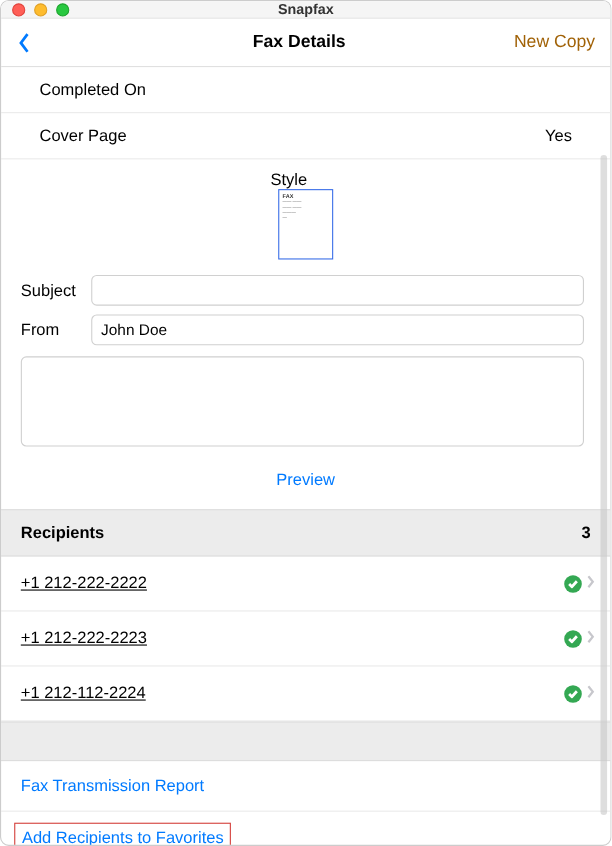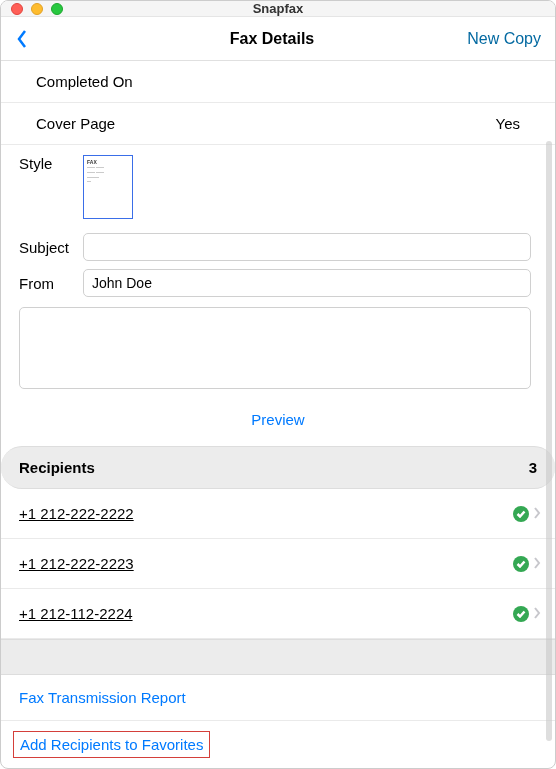--- a/index.html
+++ b/index.html
@@ -9,38 +9,38 @@
   .traffic { display: flex; gap: 8px; }
   .tl { width: 12px; height: 12px; border-radius: 50%; }
   .tl.red { background: #ff5f57; border: 0.5px solid #e1453e; }
   .tl.yellow { background: #febc2e; border: 0.5px solid #e0a127; }
   .tl.green { background: #28c840; border: 0.5px solid #1fa52f; }
   .titlebar .title { position: absolute; left: 0; right: 0; text-align: center; font-weight: 600; font-size: 13px; color: #333; pointer-events: none; }
   .navbar { height: 44px; display: flex; align-items: center; justify-content: space-between; padding: 0 14px; border-bottom: 1px solid #e0e0e0; position: relative; }
   .navbar .center { position: absolute; left: 0; right: 12px; text-align: center; font-weight: 600; font-size: 16px; pointer-events: none; }
   .navbar .back { color: #007aff; cursor: pointer; display: flex; align-items: center; }
   .navbar .back svg { width: 14px; height: 22px; stroke: #007aff; stroke-width: 2.5; fill: none; }
-  .navbar .newcopy { color: #0369a1; cursor: pointer; font-size: 16px; }
+  .navbar .newcopy { color: #a16207; cursor: pointer; font-size: 16px; }
   .content { flex: 1; overflow-y: auto; position: relative; }
   .scrollbar { position: absolute; right: 3px; top: 80px; width: 6px; height: 600px; background: #c8c8c8; border-radius: 3px; opacity: 0.6; }
   .row { display: flex; align-items: center; padding: 12px 35px; border-bottom: 1px solid #eaeaea; font-size: 15px; }
   .row .label { flex: 1; color: #000; }
   .row .value { color: #000; }
-  .style-row { display: flex; align-items: flex-start; padding: 10px 18px; font-size: 15px; }
+  .style-row { display: flex; align-items: center; padding: 10px 18px; font-size: 15px; flex-direction: column; }
   .style-row .label { width: 64px; }
   .thumb { width: 50px; height: 64px; border: 1.5px solid #3a6ee8; background: #fff; padding: 3px; font-size: 4px; color: #333; line-height: 1.2; }
   .thumb .t1 { font-weight: bold; font-size: 5px; }
   .form-row { display: flex; align-items: center; padding: 4px 18px; font-size: 15px; }
   .form-row .label { width: 64px; }
   .form-row input { flex: 1; height: 28px; border: 1px solid #d0d0d0; border-radius: 5px; padding: 0 8px; font-size: 14px; outline: none; margin-right: 6px; }
   .textarea-wrap { padding: 6px 18px 10px 18px; }
   .textarea { width: calc(100% - 6px); height: 82px; border: 1px solid #d0d0d0; border-radius: 5px; }
   .preview { text-align: center; padding: 12px 0 18px 0; }
   .preview a { color: #007aff; font-size: 15px; cursor: pointer; }
-  .section-header { background: #ececec; display: flex; align-items: center; padding: 12px 18px; font-size: 15px; font-weight: 600; border-top: 1px solid #ddd; border-bottom: 1px solid #ddd; border-radius: 21px; }
+  .section-header { background: #ececec; display: flex; align-items: center; padding: 12px 18px; font-size: 15px; font-weight: 600; border-top: 1px solid #ddd; border-bottom: 1px solid #ddd; }
   .section-header .shl { flex: 1; }
   .recipient { display: flex; align-items: center; padding: 16px 14px 16px 18px; border-bottom: 1px solid #eaeaea; font-size: 15px; }
   .recipient .num { flex: 1; text-decoration: underline; }
   .recipient .status { width: 16px; height: 16px; border-radius: 50%; background: #34a853; display: flex; align-items: center; justify-content: center; margin-right: 4px; }
   .recipient .status svg { width: 10px; height: 8px; stroke: #fff; stroke-width: 2.5; fill: none; }
   .recipient .chev svg { width: 8px; height: 12px; stroke: #c7c7cc; stroke-width: 2; fill: none; }
   .gap { height: 36px; background: #ececec; border-top: 1px solid #ddd; border-bottom: 1px solid #ddd; }
   .link-row { padding: 14px 18px; font-size: 15px; border-bottom: 1px solid #eaeaea; }
   .link-row span { color: #007aff; cursor: pointer; }
   .link-row.highlight span { display: inline-block; border: 1.5px solid #d43f3a; padding: 4px 6px; margin: -4px -6px; }

